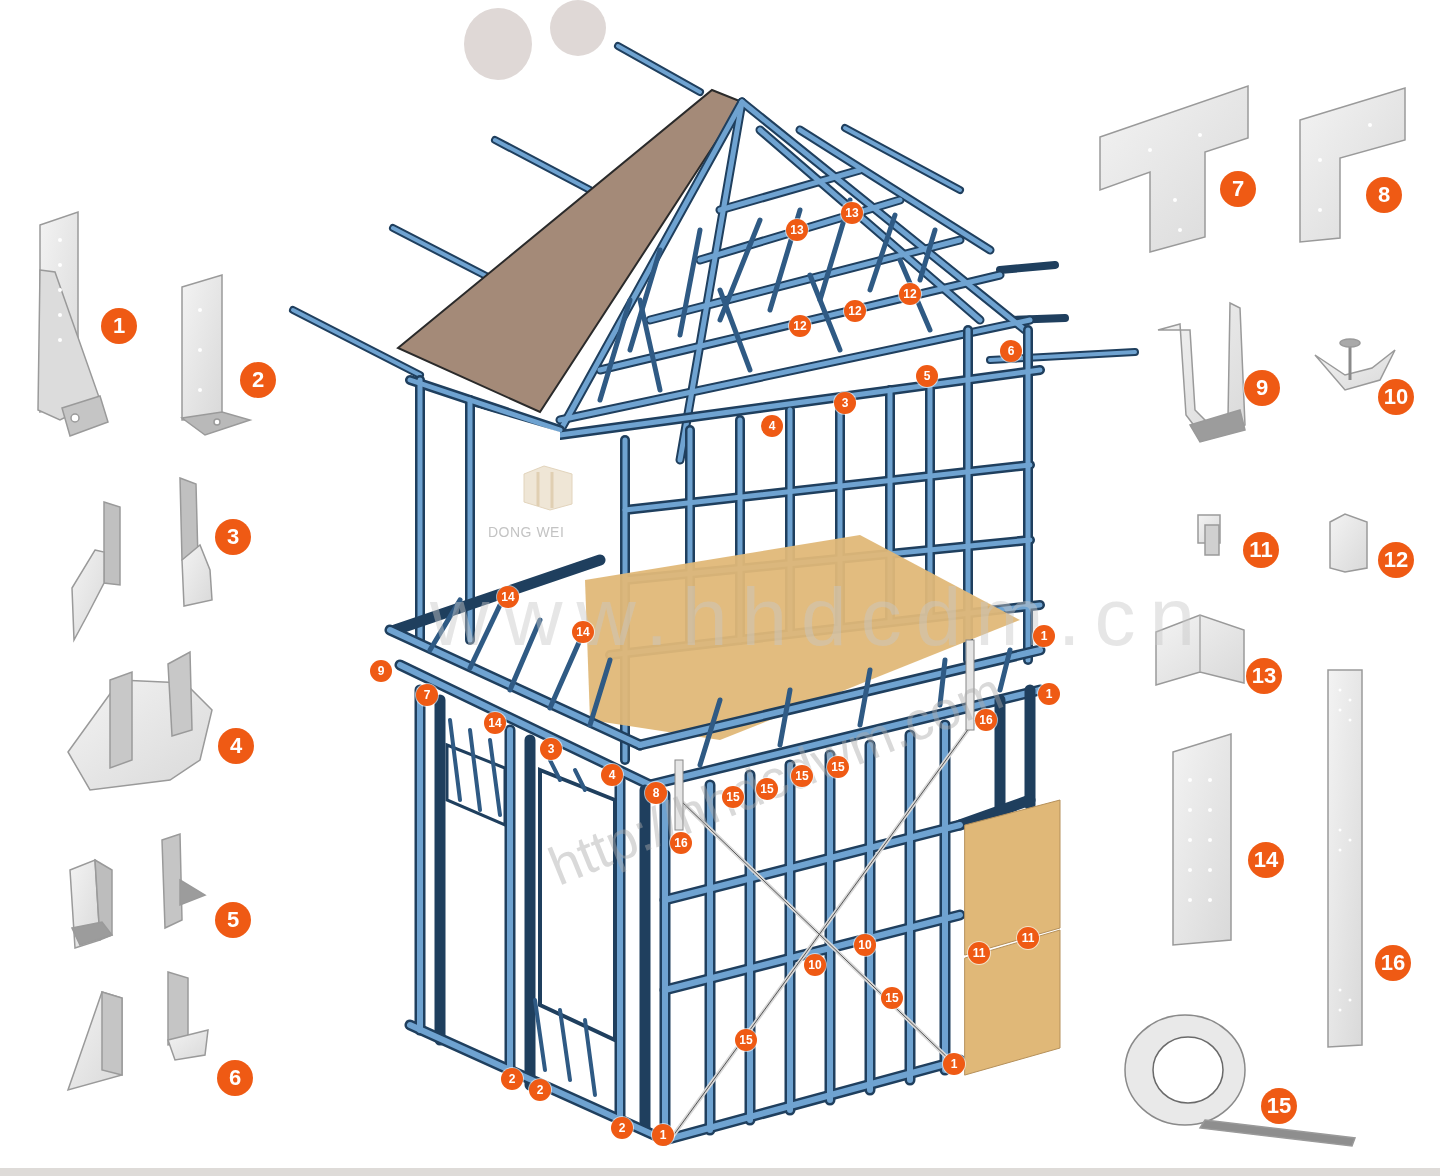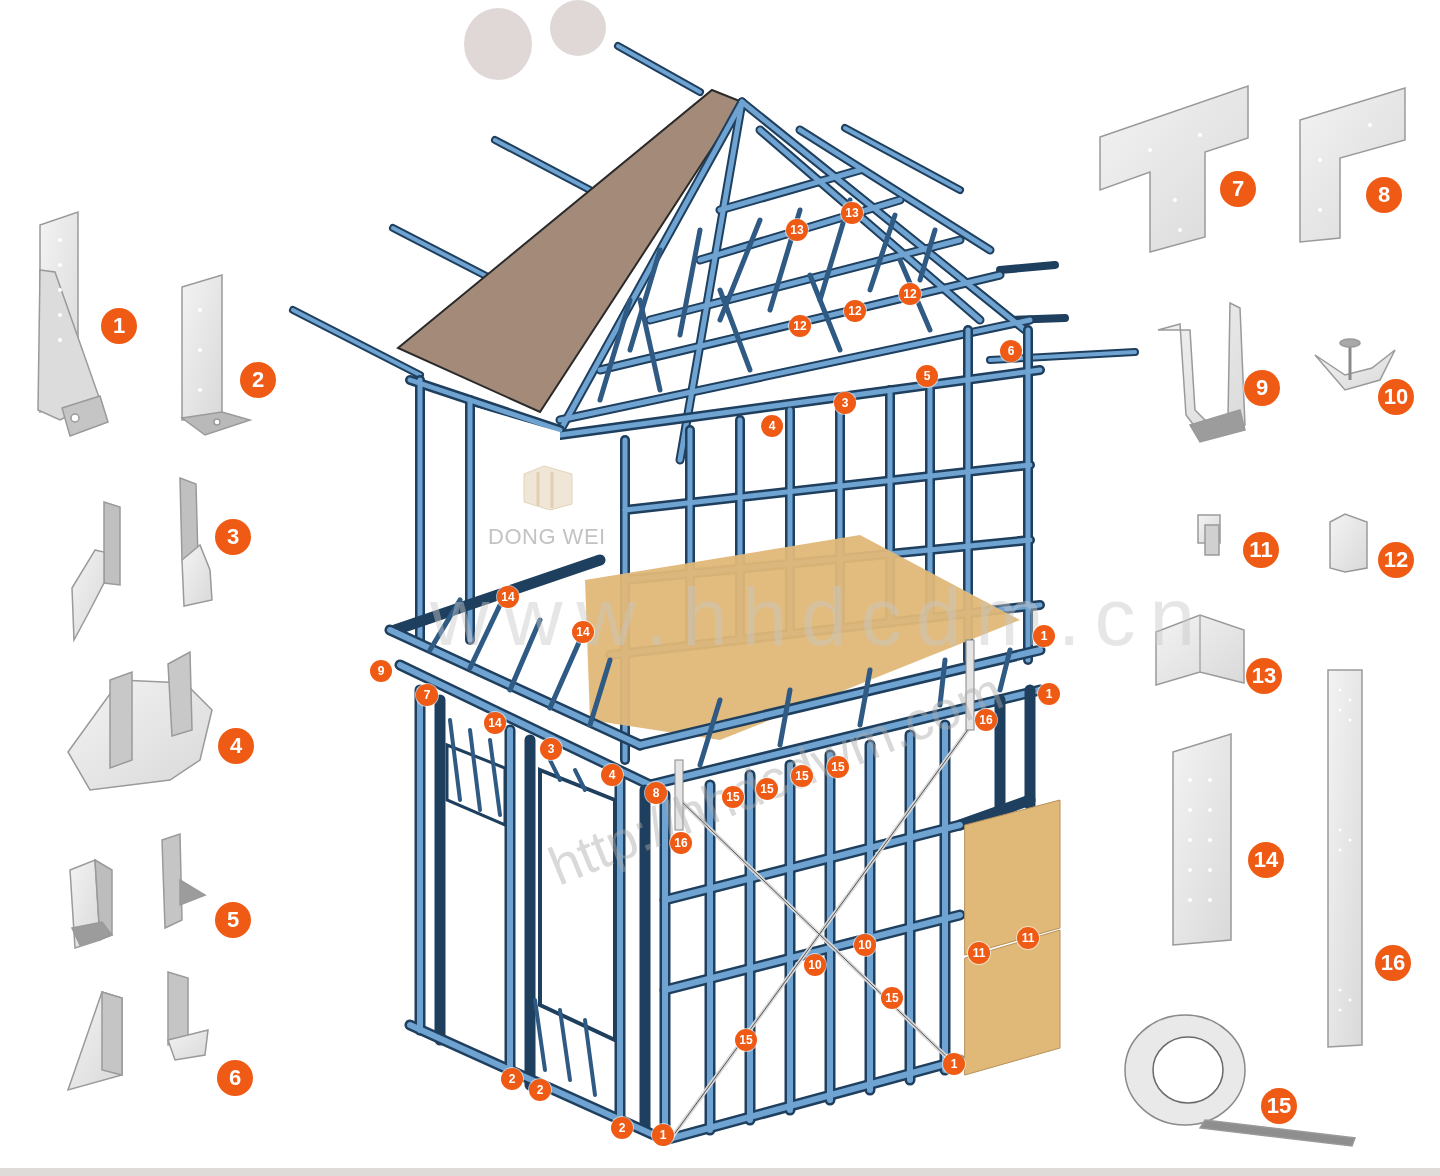--- a/index.html
+++ b/index.html
@@ -3,21 +3,21 @@
 <meta charset="utf-8">
 <style>
   html,body{margin:0;padding:0;}
   body{width:1440px;height:1176px;background:#ffffff;position:relative;overflow:hidden;font-family:"Liberation Sans",sans-serif;}
   #stage{position:absolute;left:0;top:0;width:1440px;height:1176px;}
   .bottom-bar{position:absolute;left:0;bottom:0;width:1440px;height:8px;background:#dedbd8;}
   .badge{position:absolute;border-radius:50%;background:#ef5a14;color:#fff;font-weight:bold;display:flex;align-items:center;justify-content:center;font-family:"Liberation Sans",sans-serif;box-shadow:0 0 0 1px rgba(255,255,255,0.6);}
   .badge.lg{width:36px;height:36px;font-size:22px;}
   .badge.sm{width:22px;height:22px;font-size:12px;}
   .watermark{position:absolute;color:rgba(170,170,170,0.55);font-family:"Liberation Sans",sans-serif;pointer-events:none;}
-  .wm-brand{left:488px;top:524px;font-size:22px;color:rgba(175,175,175,0.75);letter-spacing:0.5px;}
+  .wm-brand{left:488px;top:524px;font-size:14px;color:rgba(175,175,175,0.75);letter-spacing:0.5px;}
   .wm-url{left:430px;top:570px;font-size:82px;letter-spacing:14px;color:rgba(200,200,200,0.45);}
   .wm-url2{left:540px;top:840px;font-size:54px;transform:rotate(-22deg);transform-origin:left top;color:rgba(170,170,170,0.45);}
   .logo-mark{position:absolute;left:520px;top:462px;width:56px;height:50px;}
   .deco{position:absolute;border-radius:50%;background:#dfd8d6;}
 </style>
 </head>
 <body>
 
 <div id="stage">
 

